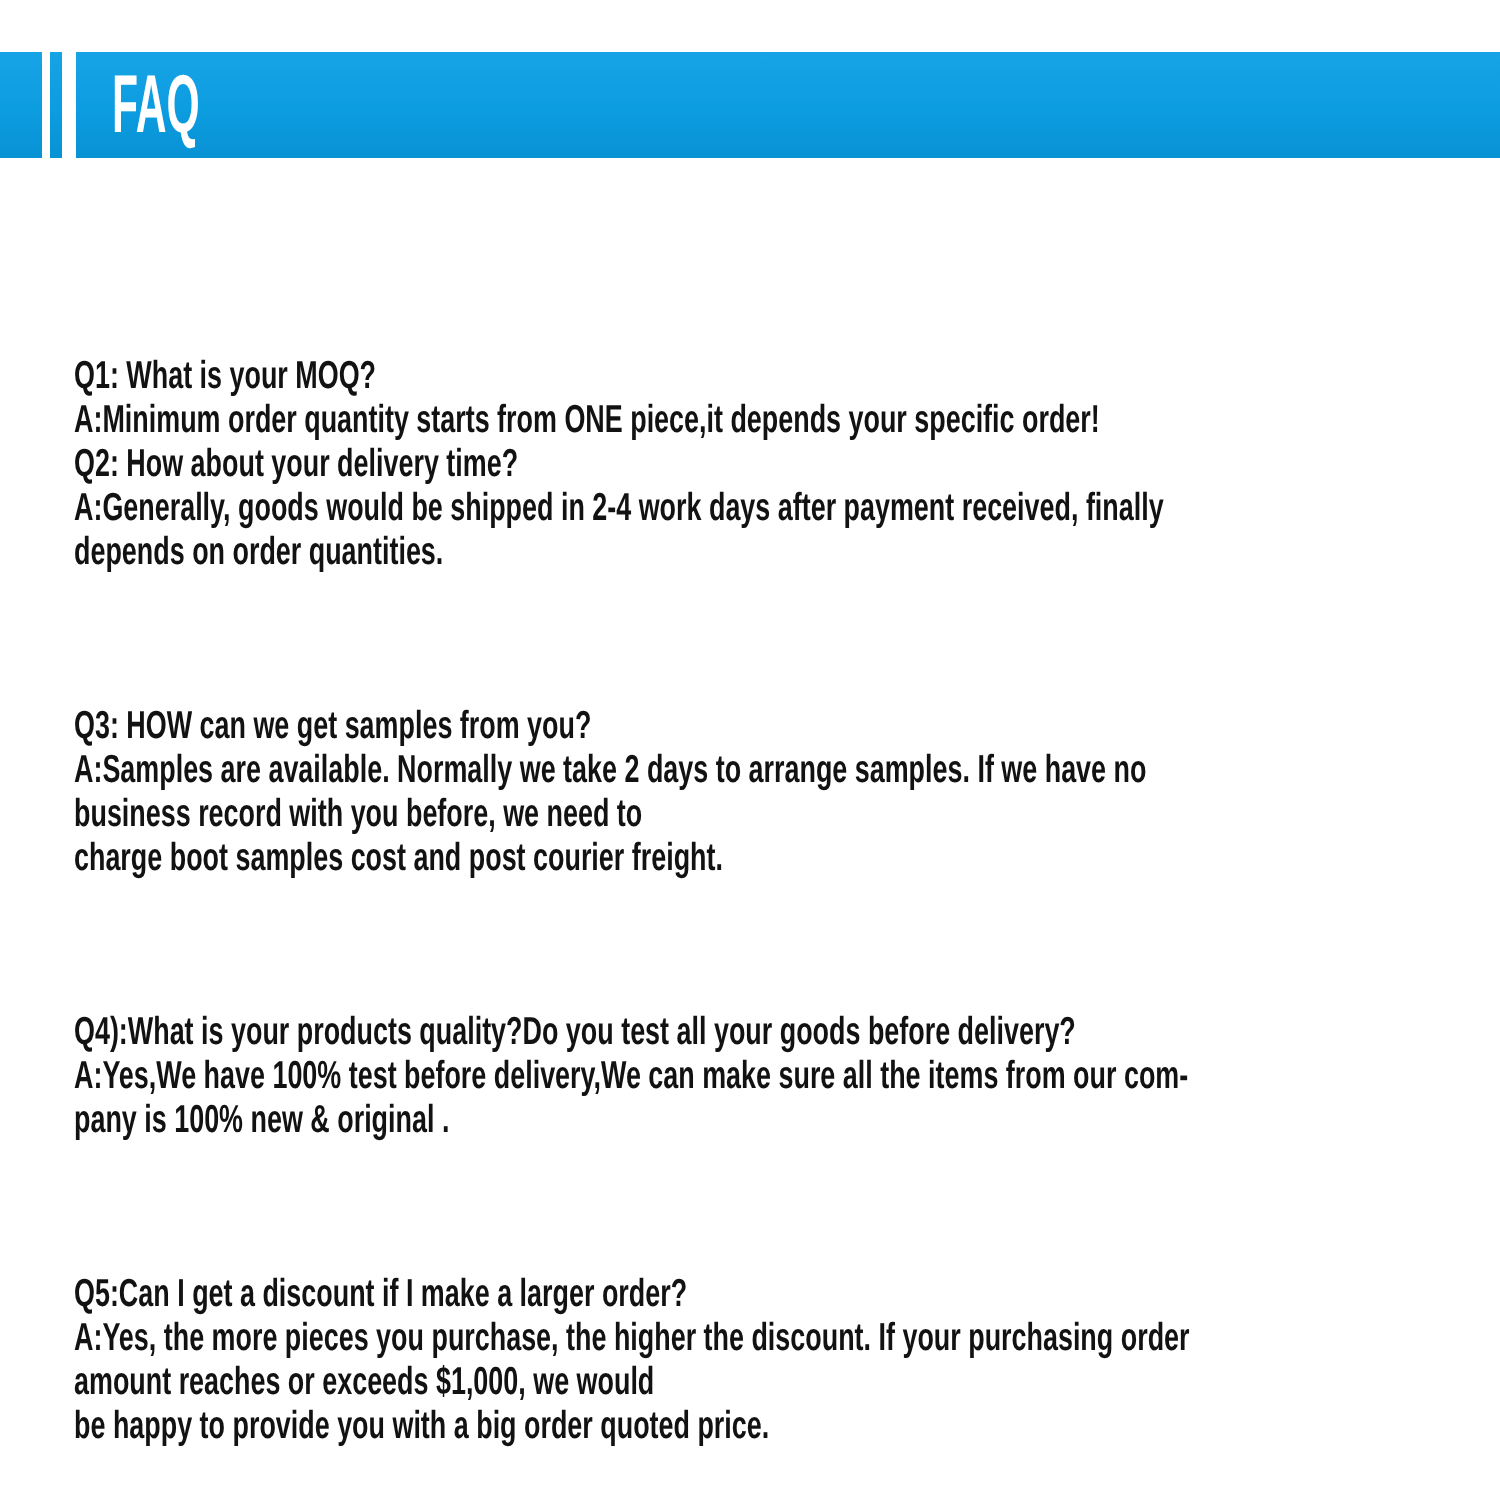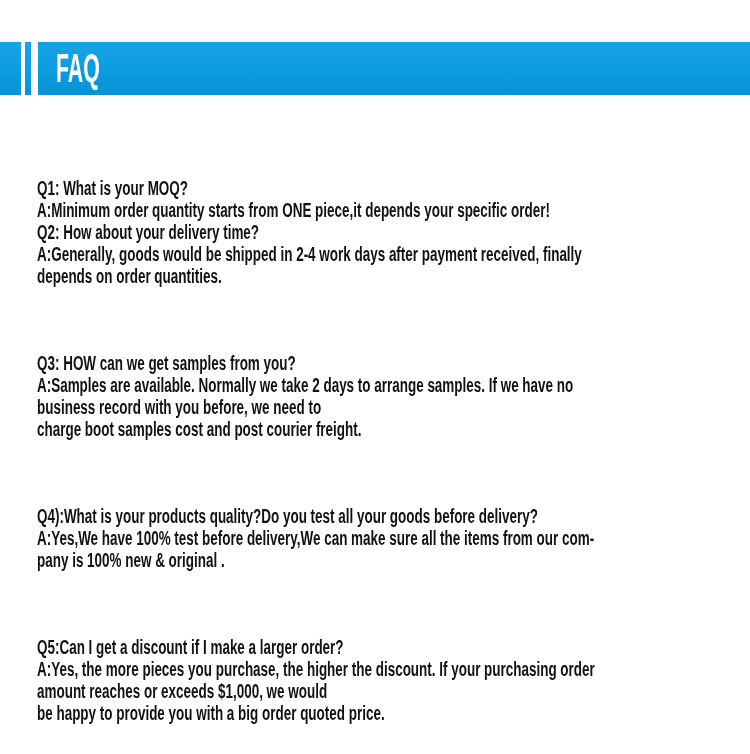--- a/index.html
+++ b/index.html
@@ -15,21 +15,21 @@
   .page {
     position: relative;
     width: 750px;
     height: 754px;
     background: #ffffff;
   }
 
   
   .banner {
     position: absolute;
-    top: 42px;
+    top: 26px;
     left: 0;
     width: 750px;
     height: 53px;
     background: linear-gradient(180deg,
       var(--banner-blue-light, #17a4e6) 0%,
       var(--banner-blue, #0c9ce0) 55%,
       var(--banner-blue-dark, #0892d4) 100%);
     display: flex;
     align-items: center;
   }

